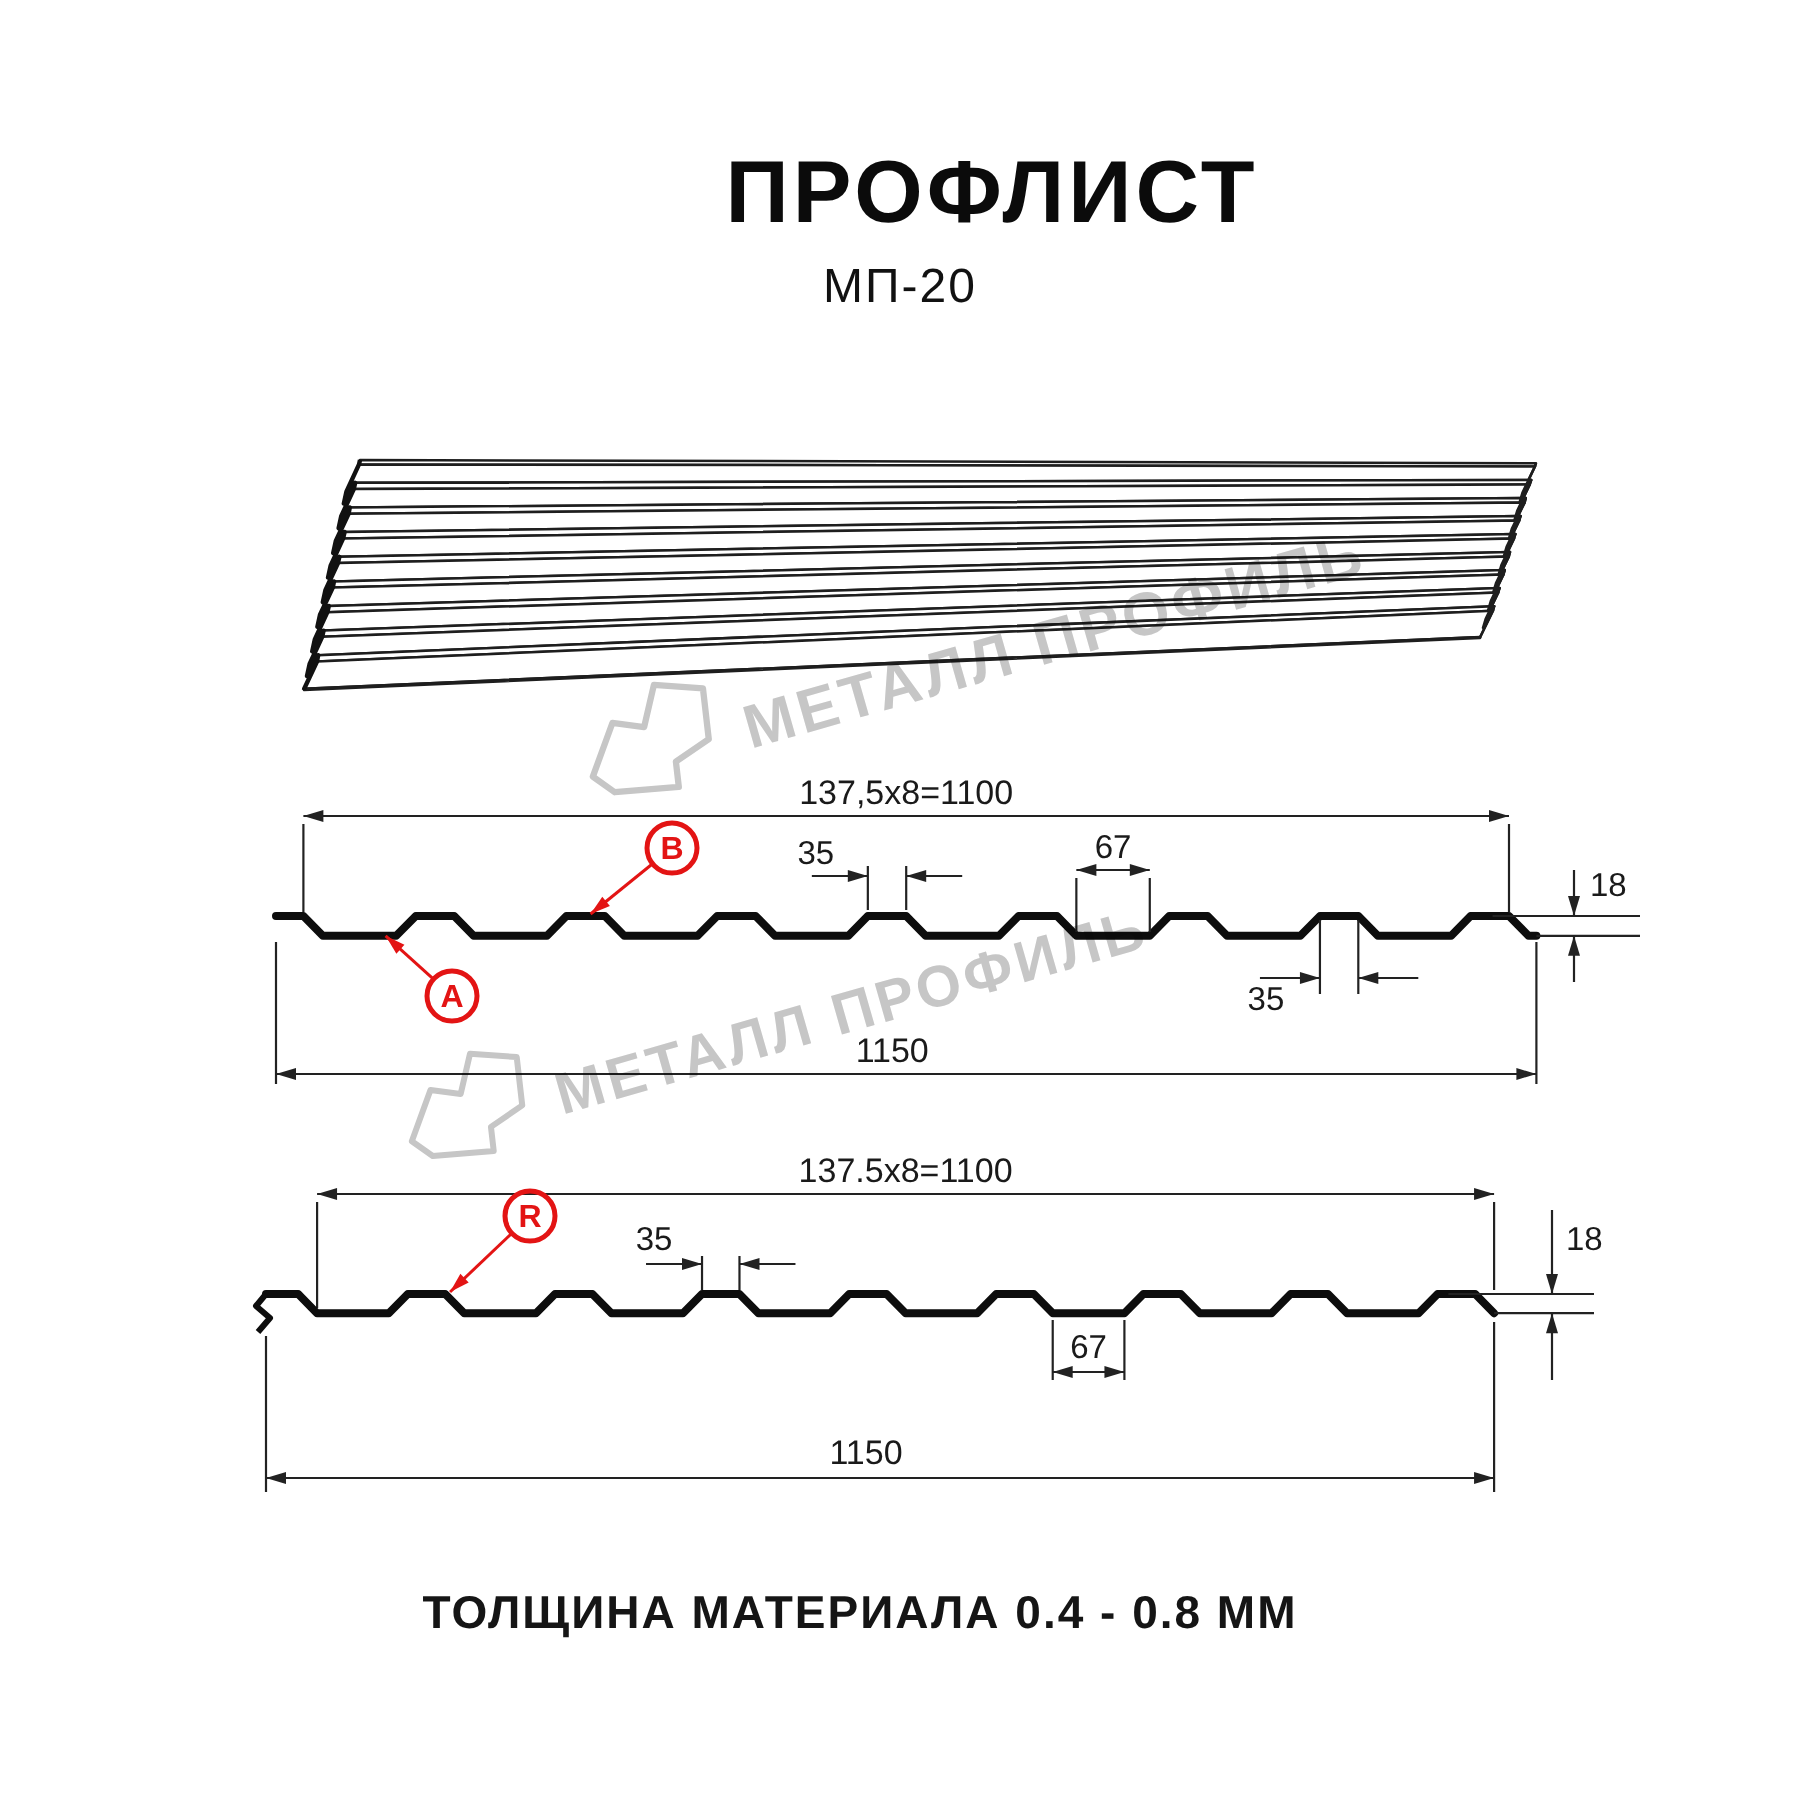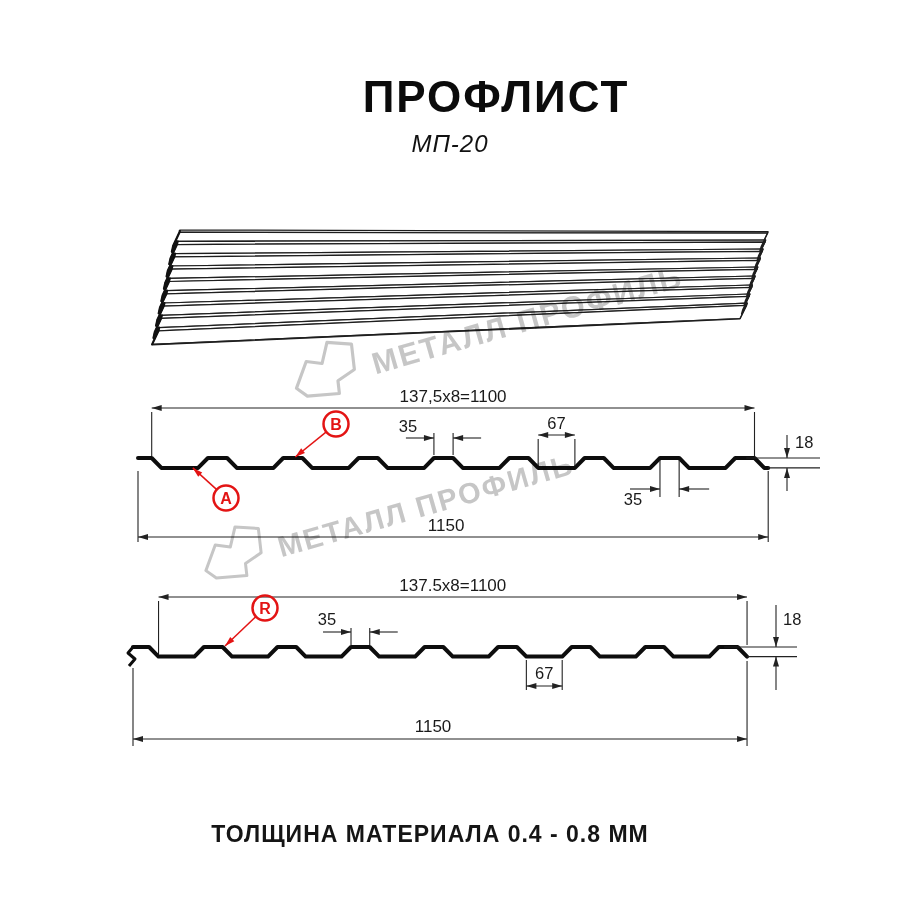--- a/index.html
+++ b/index.html
@@ -1,23 +1,23 @@
 <!DOCTYPE html>
 <html><head>
 <meta charset="utf-8">
 <style>
   html,body{margin:0;padding:0;background:#fff;}
   #canvas{position:relative;width:900px;height:900px;background:#fff;overflow:hidden;
           font-family:"Liberation Sans","DejaVu Sans",sans-serif;}
   .title{position:absolute;left:0;top:72px;width:900px;text-align:center;
          font-size:44px;font-weight:800;letter-spacing:2px;color:#0b0b0b;padding-left:46px;}
   .subtitle{position:absolute;left:0;top:130px;width:900px;text-align:center;
-         font-size:24px;font-weight:500;letter-spacing:1px;color:#111;font-style:italic;}
+         font-size:24px;font-weight:500;letter-spacing:1px;color:#111;}
   .footer{position:absolute;left:0;top:793px;width:860px;text-align:center;
-         font-size:23px;font-weight:600;letter-spacing:1px;color:#151515;margin-top:28px;}
+         font-size:23px;font-weight:600;letter-spacing:1px;color:#151515;}
   svg{position:absolute;overflow:visible;}
   #wm-layer{mix-blend-mode:multiply;pointer-events:none;}
   text{font-family:"Liberation Sans","DejaVu Sans",sans-serif;}
 </style>
 </head>
 <body>
 
 <div id="canvas">
   <div class="title">ПРОФЛИСТ</div>
   <div class="subtitle">МП-20</div>

